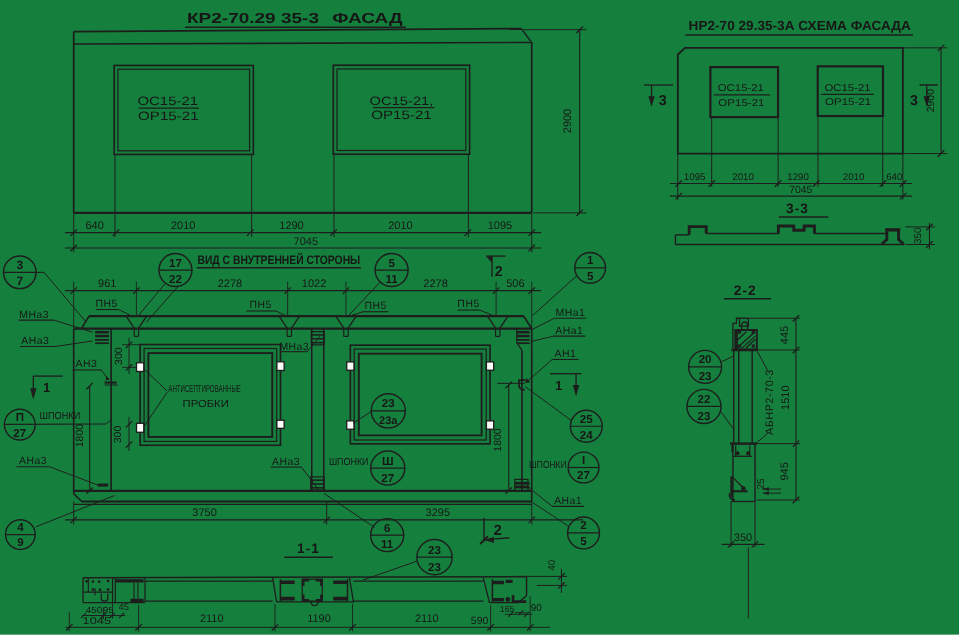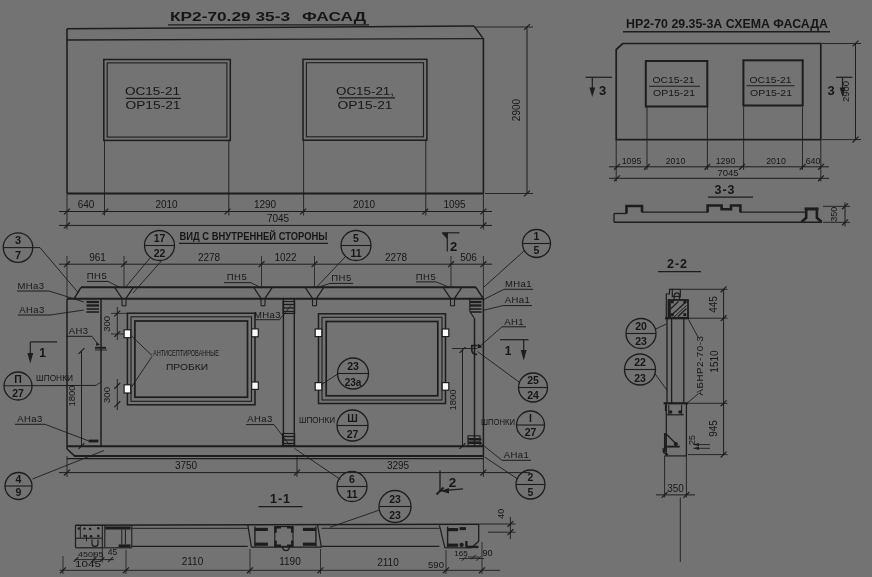--- a/index.html
+++ b/index.html
@@ -1,14 +1,14 @@
 <!DOCTYPE html>
 <html><head><meta charset="utf-8"><title>drawing</title><style>
 html,body{margin:0;padding:0;}
-#page{position:relative;width:872px;height:577px;background:#737373;overflow:hidden;}
+#page{position:relative;width:872px;height:577px;background:#15803d;overflow:hidden;}
 svg{position:absolute;left:0;top:0;font-family:"Liberation Sans",sans-serif;}
 </style></head><body>
 <div id="page">
 <svg width="872" height="577" viewBox="0 0 872 577">
 
 <g>
 <text x="170" y="20.5" font-size="13.2" text-anchor="start" font-weight="bold" textLength="120" lengthAdjust="spacingAndGlyphs" fill="#161616">КР2-70.29 35-3</text>
 <text x="302" y="20.5" font-size="13.2" text-anchor="start" font-weight="bold" textLength="64" lengthAdjust="spacingAndGlyphs" fill="#161616">ФАСАД</text>
 <line x1="168" y1="24.8" x2="369" y2="24.8" stroke="#1d1d1d" stroke-width="1.3" stroke-linecap="butt"></line>
 </g>

